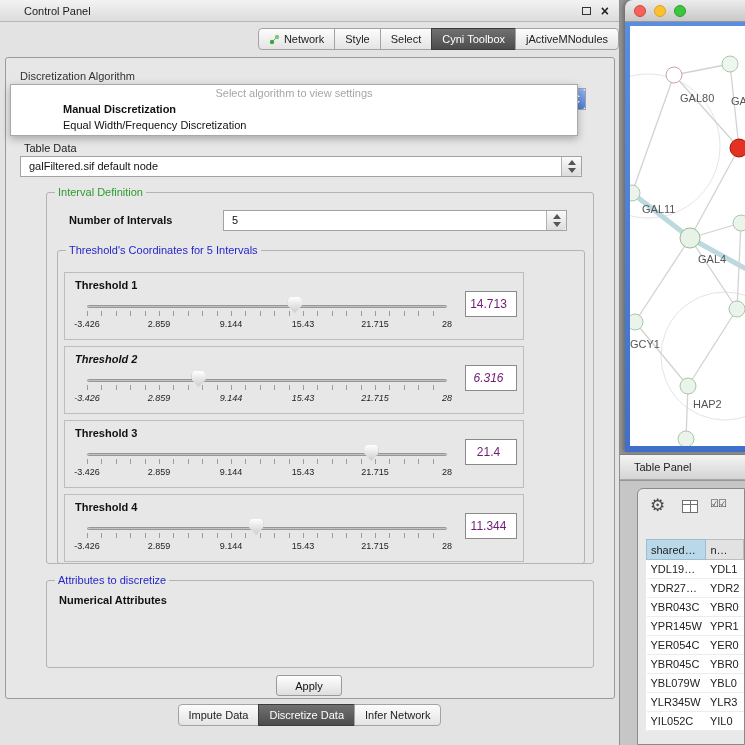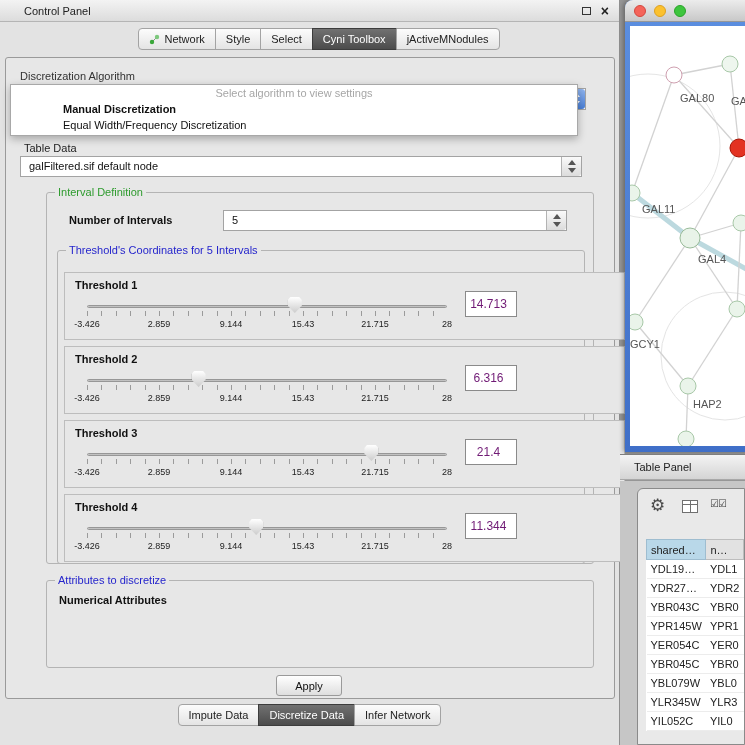--- a/index.html
+++ b/index.html
@@ -7,21 +7,21 @@
   *{box-sizing:border-box;}
 
   
   .cp{position:absolute;left:0;top:0;width:620px;height:745px;background:#e3e3e3;border-right:1px solid #8f8f8f;}
   .cp-titlebar{position:absolute;left:0;top:0;width:100%;height:22px;
     background:linear-gradient(#f3f3f3,#dcdcdc);border-bottom:1px solid #b5b5b5;display:flex;align-items:center;}
   .cp-title{font-size:11px;color:#222;padding-left:24px;flex:1;}
   .float-btn{width:9px;height:8px;border:1.5px solid #333;margin-right:10px;display:inline-block;}
   .close-btn{font-size:14px;font-weight:bold;color:#222;margin-right:10px;line-height:10px;}
 
-  .tabbar{position:absolute;left:0;top:24px;width:100%;height:30px;display:flex;justify-content:center;align-items:center;padding-left:20px;}
+  .tabbar{position:absolute;left:0;top:24px;width:100%;height:30px;display:flex;justify-content:flex-end;align-items:center;padding-left:20px;}
   .tb{height:22px;padding:0 10px;font-size:11px;color:#222;display:flex;align-items:center;gap:4px;
     background:linear-gradient(#fcfcfc,#e4e4e4);border:1px solid #a3a3a3;margin-left:-1px;cursor:default;}
   .tb.first{border-radius:4px 0 0 4px;}
   .tb.last{border-radius:0 4px 4px 0;}
   .tb.selected{background:linear-gradient(#717171,#4c4c4c);color:#fff;border-color:#3c3c3c;}
 
   .mainpanel{position:absolute;left:5px;top:57px;width:610px;height:642px;
     border:1px solid #9a9a9a;border-radius:3px;background:#e7e7e7;}
 
   .algo-label{position:absolute;left:14px;top:12px;font-size:11px;color:#333;}
@@ -48,22 +48,22 @@
   fieldset{position:absolute;margin:0;padding:0;border:1px solid #b4b4b4;border-radius:3px;}
   legend{font-size:11px;margin-left:8px;padding:0 3px;}
   .legend-green{color:#2e9b2e;}
   .legend-blue{color:#2525cc;}
 
   .fs-interval{left:40px;top:128px;width:548px;height:378px;}
   .noi-label{position:absolute;left:22px;top:16px;font-size:11px;font-weight:bold;color:#111;}
   .noi-combo{left:176px;top:12px;width:344px;height:21px;}
   .fs-thresholds{left:10px;top:46px;width:528px;height:320px;}
 
-  .threshold-panel{position:absolute;left:6px;width:561px;height:68px;border:1px solid #bdbdbd;background:#e7e7e7;}
-  .tp0{top:16px;} .tp1{top:90px;} .tp2{top:164px;} .tp3{top:238px;}
+  .threshold-panel{position:absolute;left:6px;width:460px;height:68px;border:1px solid #bdbdbd;background:#e7e7e7;}
+  .tp0{top:16px;} .tp1{top:90px;font-style:italic;} .tp2{top:164px;} .tp3{top:238px;}
   .t-label{position:absolute;left:10px;top:6px;font-size:11px;font-weight:bold;color:#111;}
   .slider-area{position:absolute;left:22px;top:24px;width:360px;height:18px;}
   .slider-track{position:absolute;left:0;right:0;top:8px;height:3px;background:linear-gradient(#adadad,#d6d6d6);
     border:1px solid #979797;border-radius:2px;}
   .slider-ticks{position:absolute;left:0;right:0;top:14px;height:5px;
     background:repeating-linear-gradient(to right,#9b9b9b 0 1px,transparent 1px 14.4px);}
   .slider-thumb{position:absolute;top:0;width:14px;height:16px;background:linear-gradient(#ffffff,#cccccc);
     clip-path:polygon(18% 0,82% 0,100% 18%,100% 55%,50% 100%,0 55%,0 18%);filter:drop-shadow(0 0 1px #707070);}
   .slider-scale{position:absolute;left:22px;top:46px;width:360px;height:12px;font-size:9px;color:#222;}
   .slider-scale span{position:absolute;width:40px;text-align:center;}

